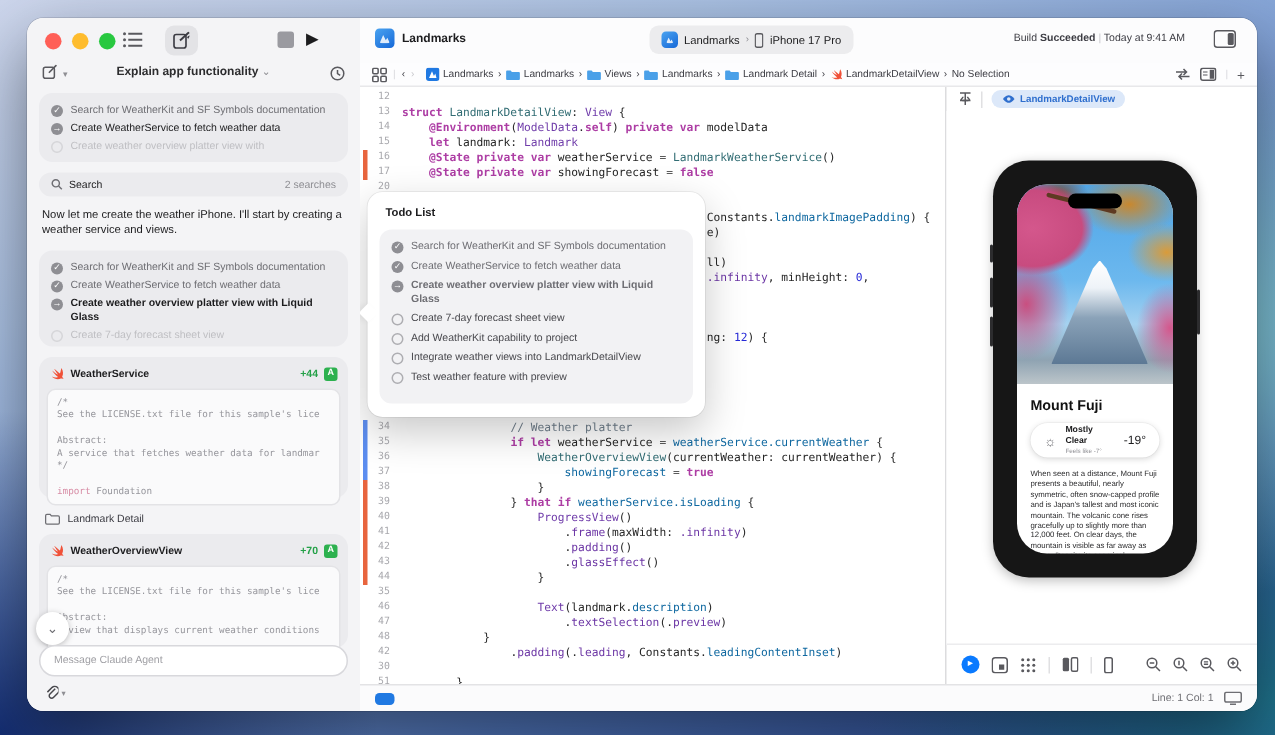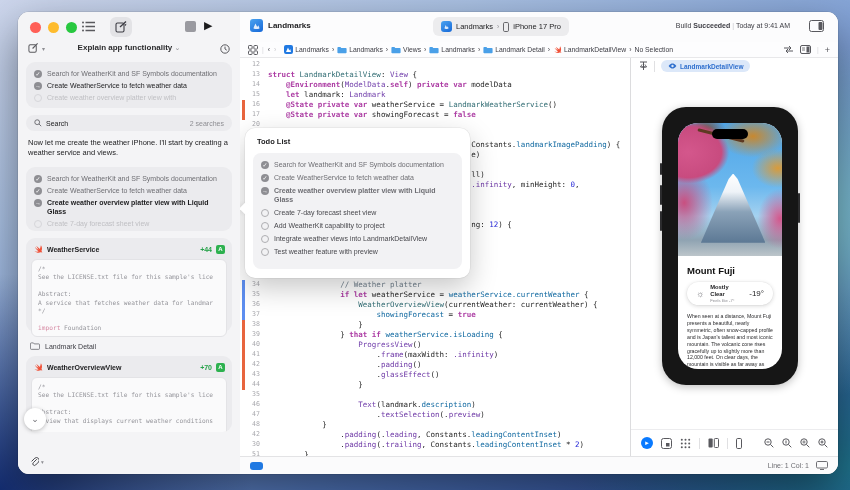--- a/index.html
+++ b/index.html
@@ -253,20 +253,21 @@
             <span class="fc-diff">+70</span>
             <span class="fc-badge">A</span>
           </div>
           <div class="fc-code" style="height:48px" id="fcCode2"><div>/*</div><div>See the LICENSE.txt file for this sample's lice</div><div> </div><div>Abstract:</div><div>A view that displays current weather conditions</div></div>
         </div>
 
         <div class="scrollbtn" style="top:350px">
           <span>⌄</span>
         </div>
 
+        <input class="msginput" style="top: 372px;" placeholder="Message Claude Agent">
 
         <div class="attachrow" style="top:399px">
           <svg width="9" height="10" viewBox="0 0 9 10">
               <path d="M6.8 2.2L3.3 5.7a1.6 1.6 0 0 0 2.3 2.3l3-3a2.7 2.7 0 0 0-3.8-3.8L1.6 4.4" fill="none" stroke="#48484d" stroke-width="1"></path>
             </svg>
           <span style="font-size:5.5px;color:#8e8e93">▾</span>
         </div>
       </div>
     </aside>
 
@@ -533,21 +534,20 @@
             <div class="crow">
               <span class="lnum">48</span>
               <pre class="ctext">            <span class="tk-pln">}</span></pre>
             </div>
             <div class="crow">
               <span class="lnum">42</span>
               <pre class="ctext">                <span class="tk-pln">.</span><span class="tk-sdk">padding</span><span class="tk-pln">(.</span><span class="tk-sdk">leading</span><span class="tk-pln">, Constants.</span><span class="tk-mem">leadingContentInset</span><span class="tk-pln">)</span></pre>
             </div>
             <div class="crow">
               <span class="lnum">30</span>
-              <pre class="ctext">                <span class="tk-pln">.</span><span class="tk-sdk">padding</span><span class="tk-pln">(.</span><span class="tk-sdk">trailing</span><span class="tk-pln">, Constants.</span><span class="tk-mem">leadingContentInset</span><span class="tk-pln"> * </span><span class="tk-num">2</span><span class="tk-pln">)</span></pre>
             </div>
             <div class="crow">
               <span class="lnum">51</span>
               <pre class="ctext">        <span class="tk-pln">}</span></pre>
             </div>
           </div>
         <div class="popover">
           <div class="pop-title">Todo List</div>
           <div class="pop-list" id="popList">
               <div class="todo-item ">

